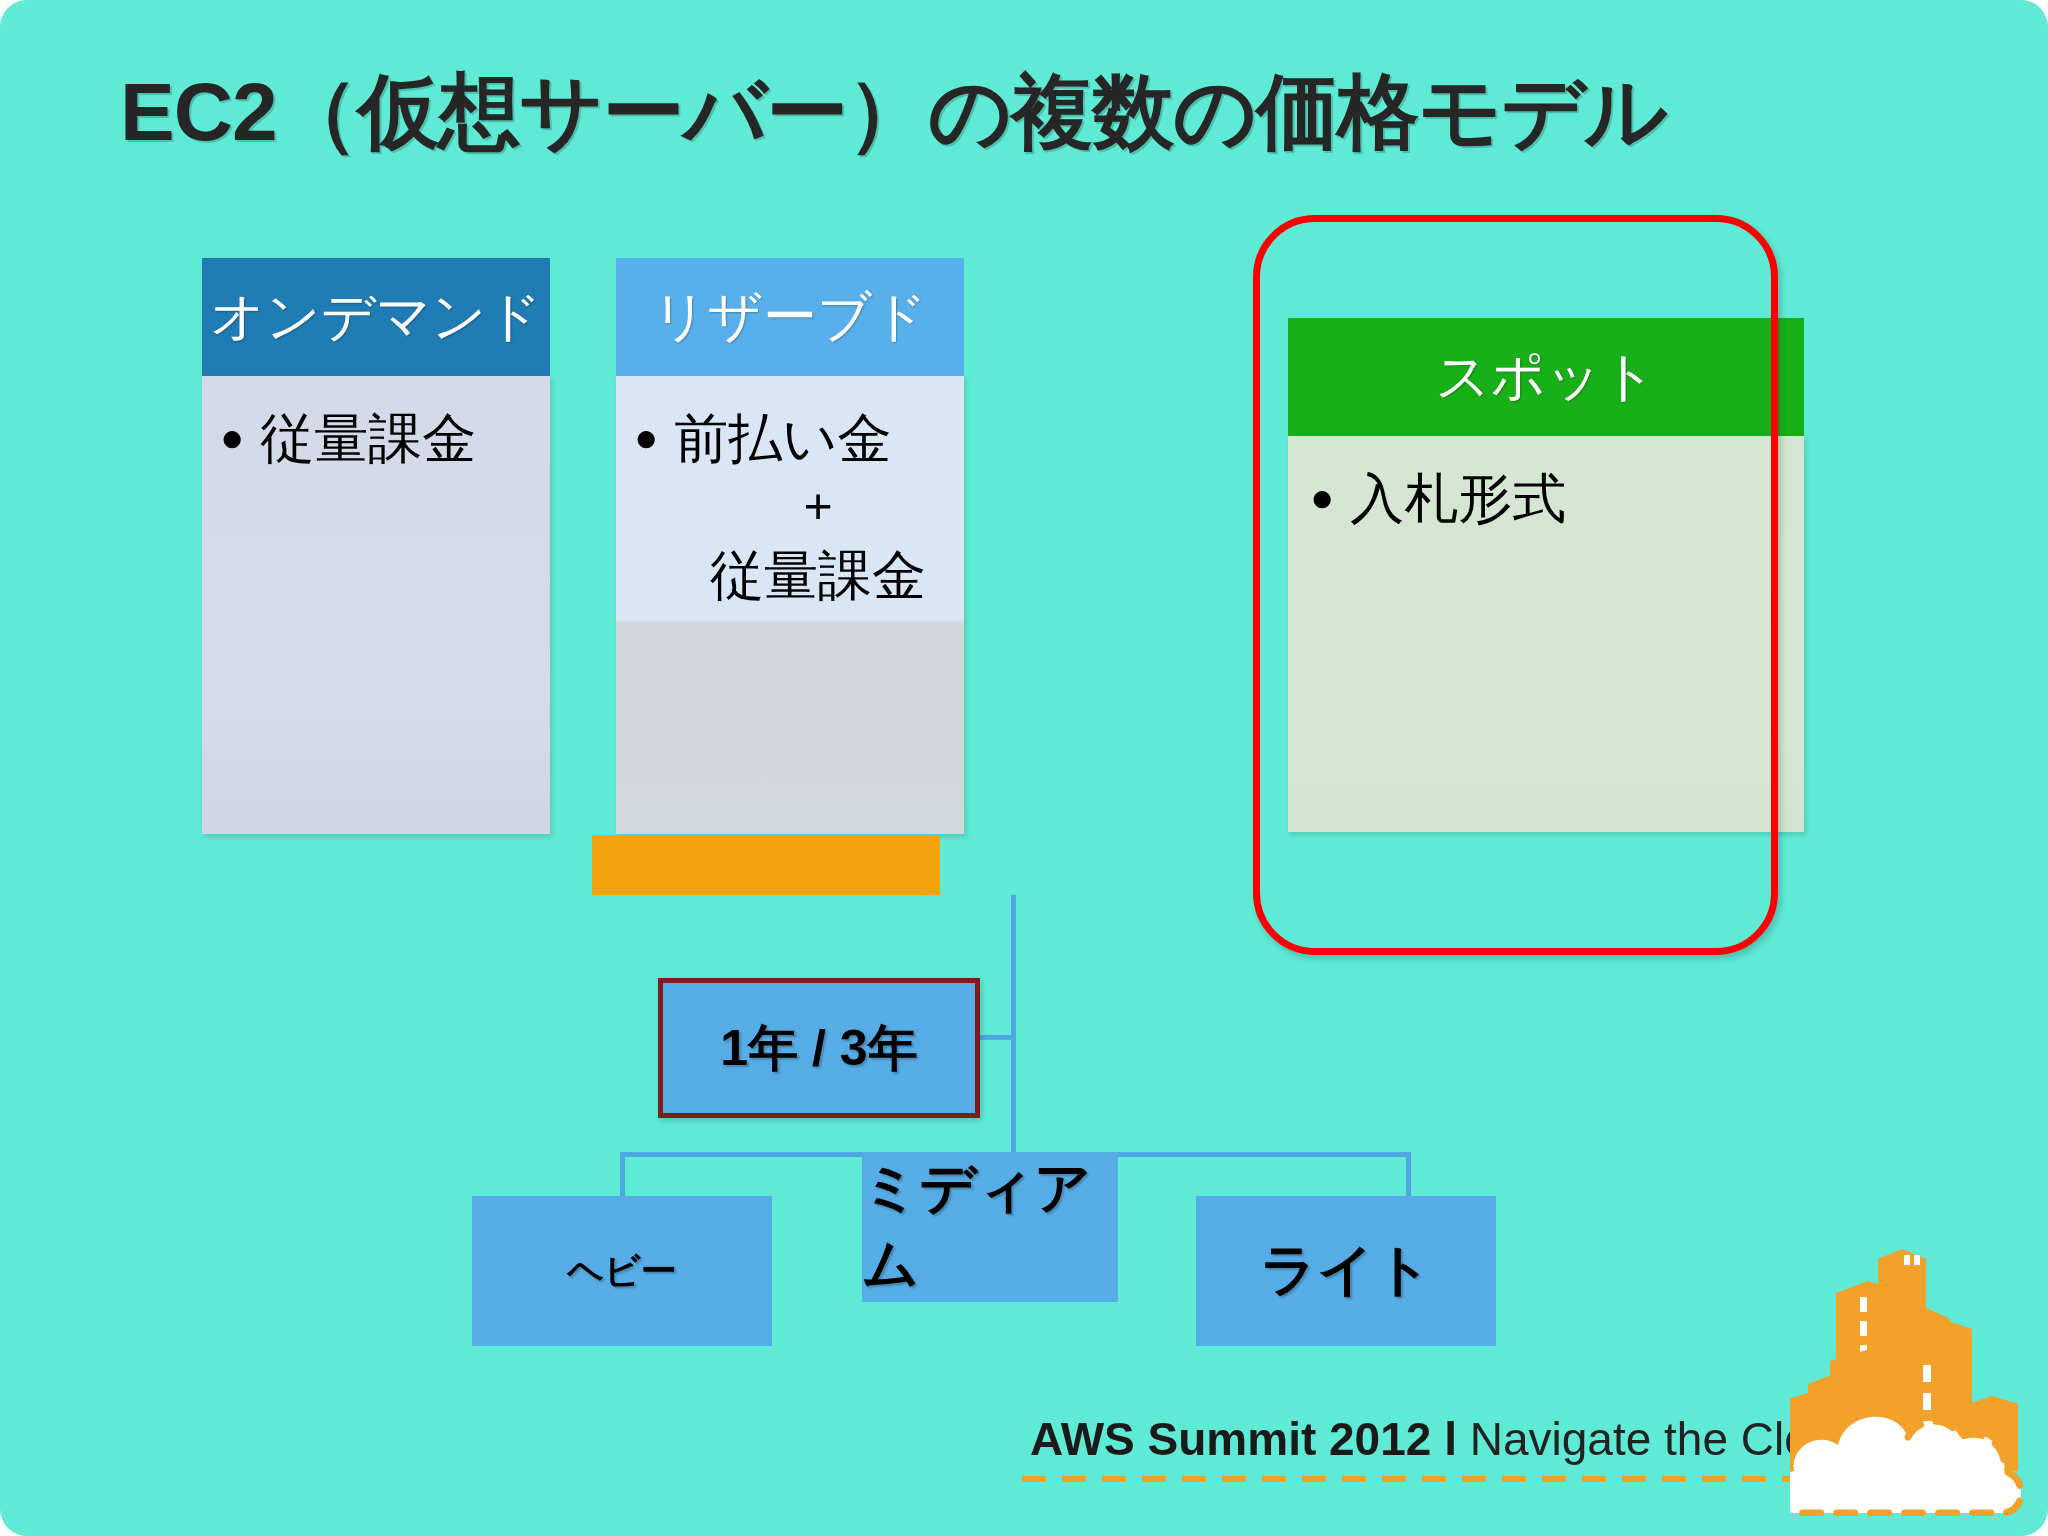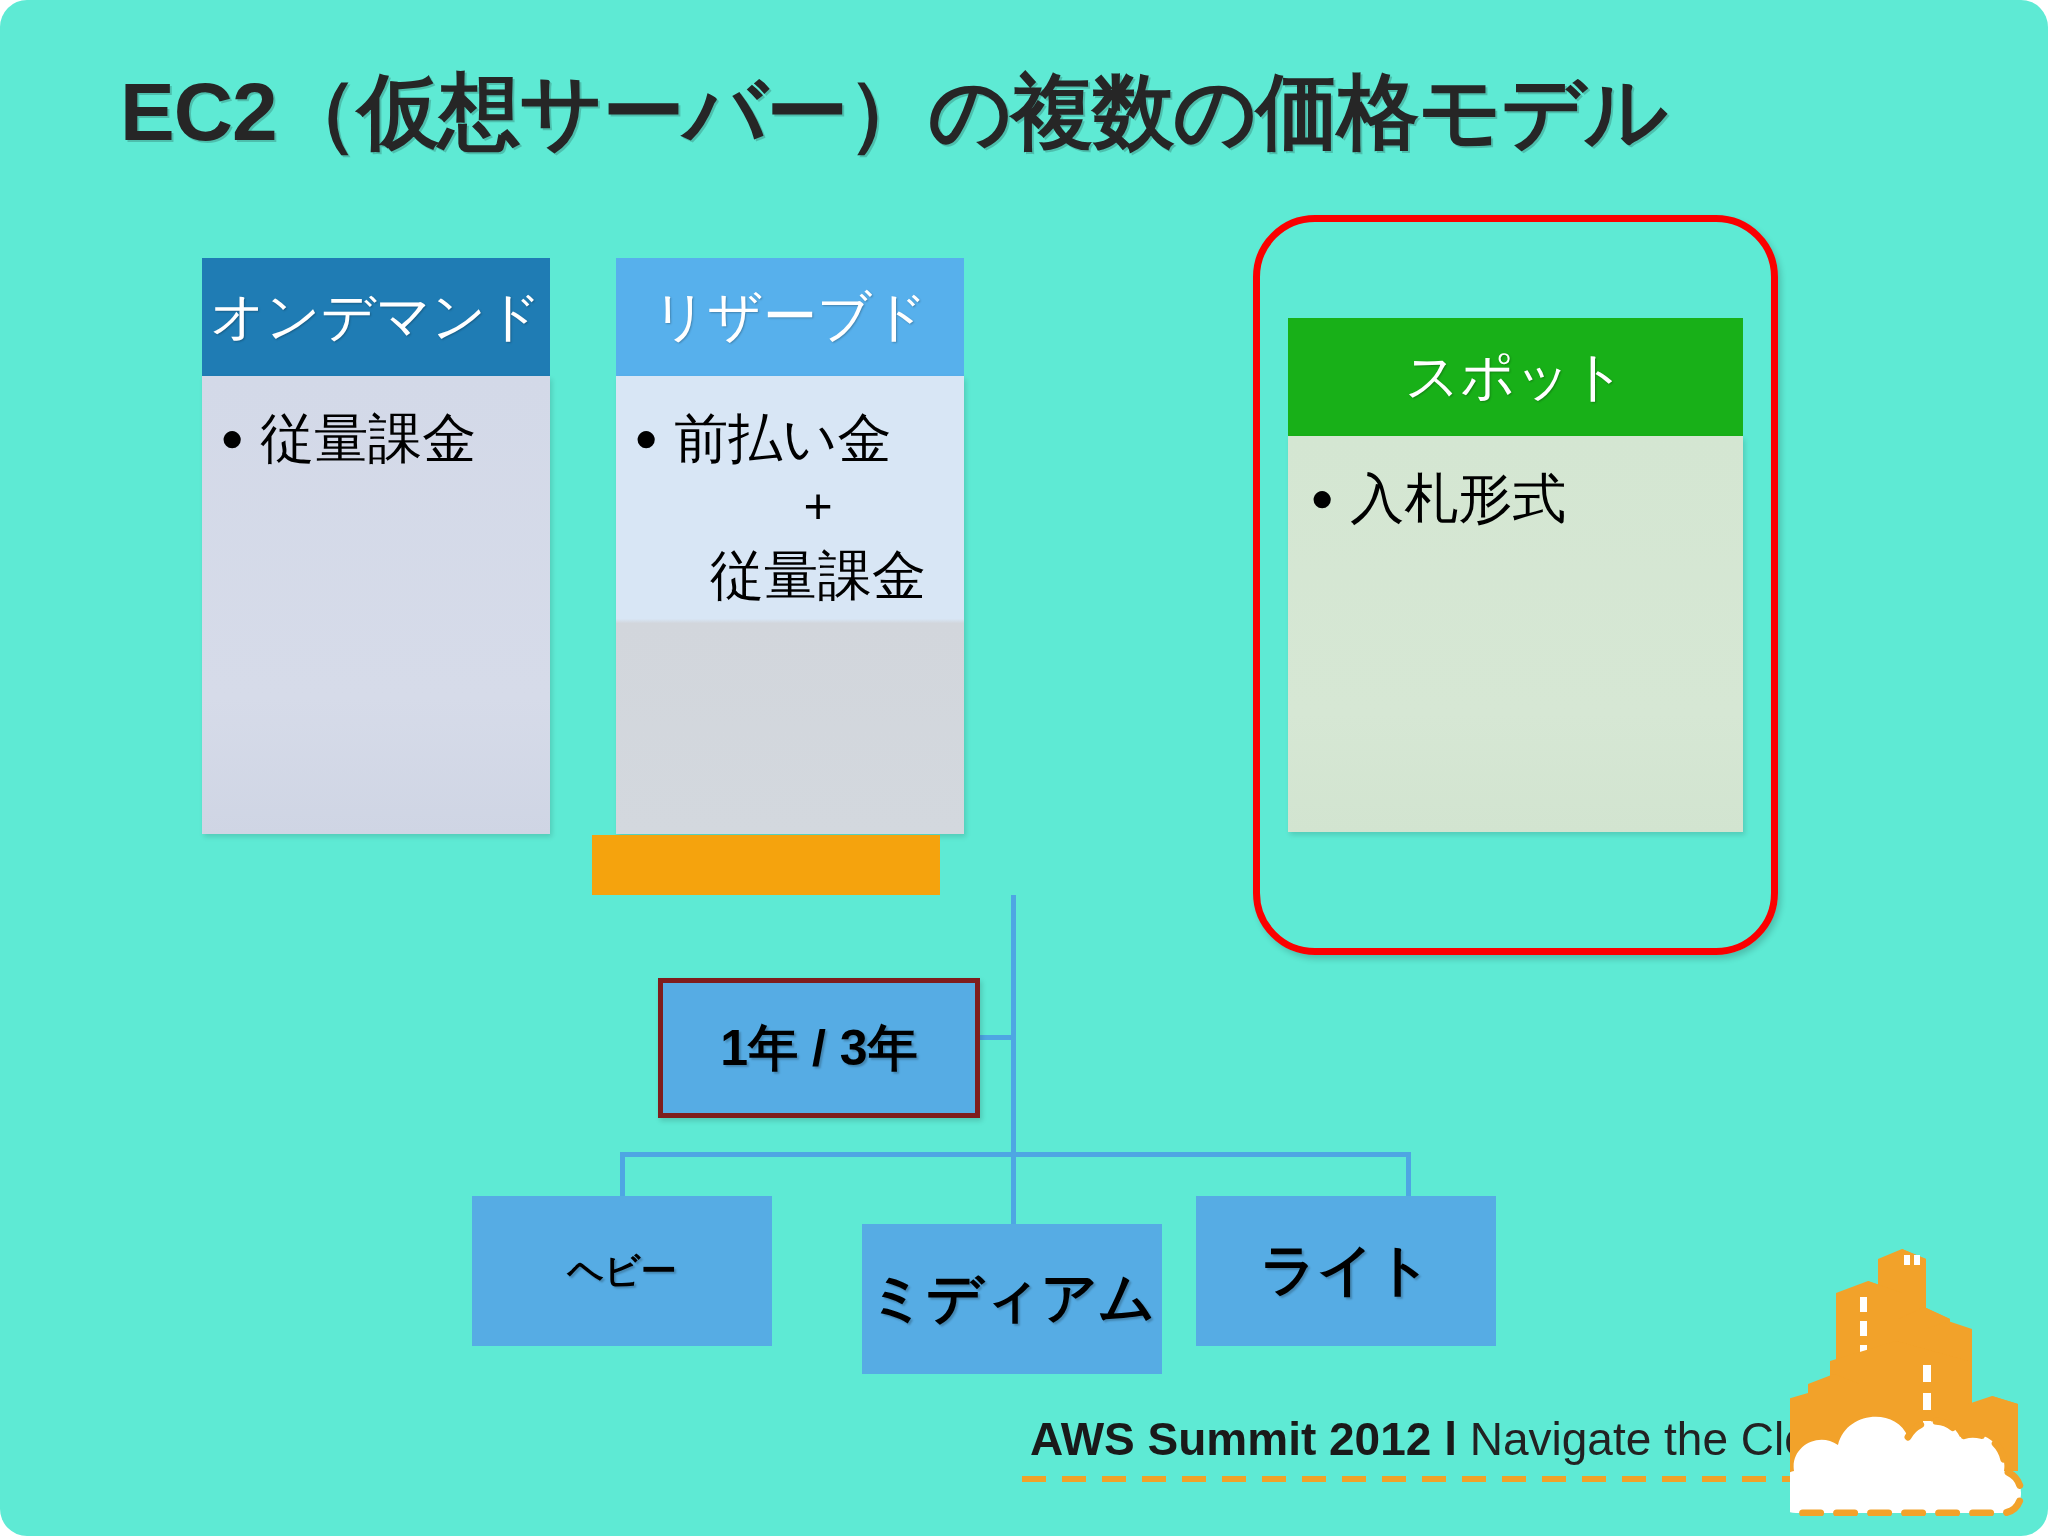--- a/index.html
+++ b/index.html
@@ -54,21 +54,21 @@
     height:458px;
     background:linear-gradient(to bottom,#d8e6f5 0%,#d8e6f5 53%,#d2d6dc 54%,#d3d8de 100%);
   }
   #col-reserved .pad{padding:32px 0 0 18px;}
   .orange-bar{
     position:absolute;left:592px;top:835px;width:348px;height:60px;
     background:#f5a30d;
   }
 
   
-  #col-spot{left:1288px;top:318px;width:455px;}
+  #col-spot{left:1288px;top:318px;width:516px;}
   #col-spot .col-head{height:118px;background:#18b018;}
   #col-spot .col-body{
     height:396px;
     background:linear-gradient(to bottom,#d4e6d2 0%,#d6e7d4 70%,#d2e4d0 100%);
   }
   #col-spot .pad{padding:32px 0 0 22px;}
 
   .red-highlight{
     position:absolute;left:1253px;top:215px;width:525px;height:740px;
     border:7px solid #fb0000;border-radius:62px;
@@ -90,21 +90,21 @@
   .blue-box{
     position:absolute;background:#56ace4;
     display:flex;align-items:center;justify-content:center;
     font-size:50px;font-weight:bold;color:#000;
     text-shadow:2px 2px 2px rgba(0,0,0,0.22);
   }
   #box-year{left:658px;top:978px;width:322px;height:140px;
             border:5px solid #7f1d1d;box-sizing:border-box;
             box-shadow:2px 3px 5px rgba(0,0,0,0.15);}
   #box-heavy{left:472px;top:1196px;width:300px;height:150px;font-size:36px;}
-  #box-medium{left:862px;top:1224px;width:300px;height:150px;font-size:56px;}
+  #box-medium{left:862px;top:1152px;width:256px;height:150px;font-size:56px;}
   #box-light{left:1196px;top:1196px;width:300px;height:150px;font-size:56px;}
 
   
   .footer{
     position:absolute;left:1030px;bottom:20px;width:1000px;height:120px;
   }
   .footer-text{
     position:absolute;left:0;top:16px;white-space:nowrap;
     font-size:46px;color:#1a1a1a;letter-spacing:0px;
   }

